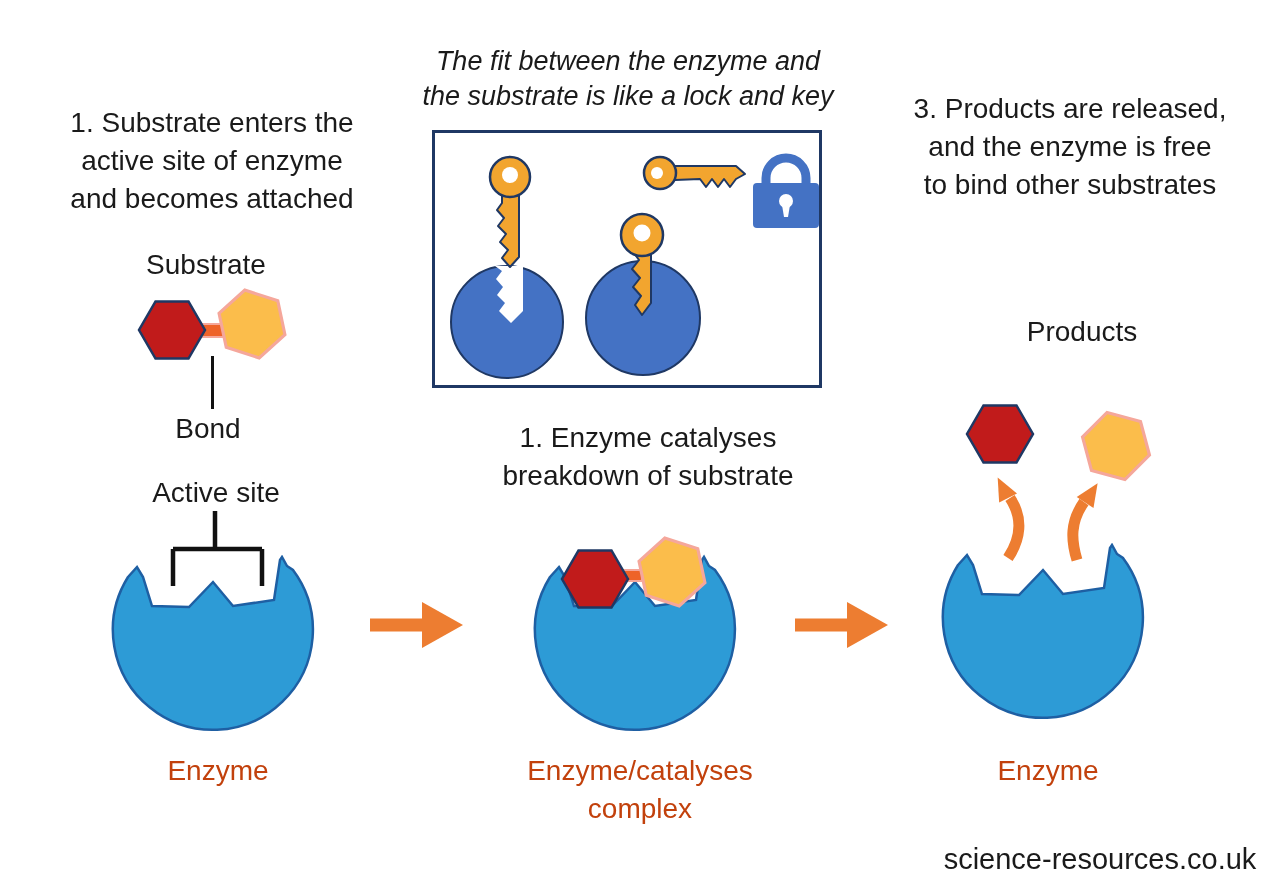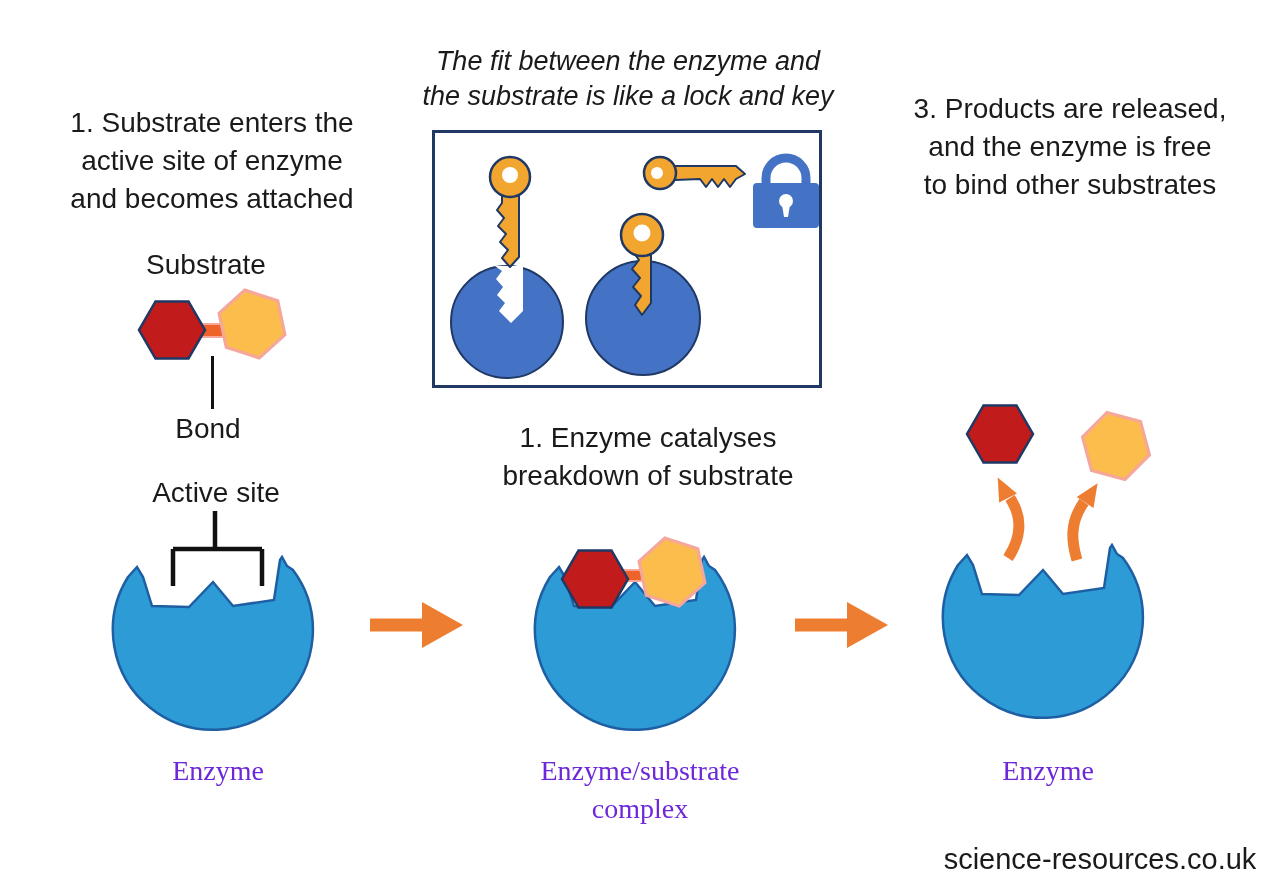--- a/index.html
+++ b/index.html
@@ -3,21 +3,21 @@
 <meta charset="utf-8">
 <style>
   html,body{margin:0;padding:0;background:#ffffff;}
   .canvas{position:relative;width:1288px;height:886px;background:#ffffff;overflow:hidden;
           font-family:"Liberation Sans",sans-serif;color:#1a1a1a;}
   .abs{position:absolute;}
   .label{position:absolute;text-align:center;white-space:pre-line;}
   .t28{font-size:28px;line-height:38px;}
   .t27{font-size:27px;line-height:35px;font-style:italic;}
   .t29{font-size:29px;line-height:34px;margin-top:12px;}
-  .navy{color:#6d28d9;font-family:Liberation Serif, serif;}
+  .navy{color:#c2410c;}
   .lockbox{position:absolute;left:432px;top:130px;width:390px;height:258px;
            border:3px solid #1F3864;box-sizing:border-box;background:#ffffff;}
   .bondline{position:absolute;left:211px;top:356px;width:3px;height:53px;background:#111111;}
 </style>
 </head>
 <body>
 
 <div class="canvas">
 
   <svg width="0" height="0" class="abs" aria-hidden="true">
@@ -104,28 +104,29 @@
     <rect x="0" y="16.5" width="53" height="13" fill="#ED7D31"></rect>
     <polygon points="52,0 93,23 52,46" fill="#ED7D31"></polygon>
   </svg>
 
   <svg class="abs" style="left:512px;top:510px;" width="230" height="230" viewBox="0 0 230 230">
     <use href="#enzyme-path" y="45" stroke="#1E5FA3" stroke-width="2.5" fill="#2D9BD6"></use>
     <rect x="112" y="60" width="18" height="11" stroke="#F5A79B" stroke-width="2" fill="#EE6329"></rect>
     <use href="#hex-def" transform="translate(83,69)" stroke="#1F3864" stroke-width="2.5" fill="#C11B1B"></use>
     <use href="#hex-def" transform="translate(160,62) rotate(18) scale(1.05)" stroke="#F5A79B" stroke-width="3" fill="#FBBD4B"></use>
   </svg>
-  <div class="label t28 navy" style="left:490px;top:752px;width:300px;">Enzyme/substrate
+  <div class="label t28 navy" style="left:490px;top:752px;width:300px;">Enzyme/catalyses
 complex</div>
 
   <svg class="abs" style="left:795px;top:602px;" width="93" height="46" viewBox="0 0 93 46">
     <rect x="0" y="16.5" width="53" height="13" fill="#ED7D31"></rect>
     <polygon points="52,0 93,23 52,46" fill="#ED7D31"></polygon>
   </svg>
 
+  <div class="label t28" style="left:982px;top:313px;width:200px;">Products</div>
 
   <svg class="abs" style="left:950px;top:398px;" width="215" height="175" viewBox="0 0 215 175">
     <g>
       <path d="M58,160 C70,142 74,121 60,100" fill="none" stroke-width="11" stroke="#ED7D31"></path>
       <polygon points="0,-14 10,9 -10,9" transform="translate(54,92) rotate(-27)" fill="#ED7D31"></polygon>
     </g>
     <g>
       <path d="M127,162 C121,142 120,124 134,104" fill="none" stroke-width="11" stroke="#ED7D31"></path>
       <polygon points="0,-14 10,9 -10,9" transform="translate(140,97) rotate(33)" fill="#ED7D31"></polygon>
     </g>

